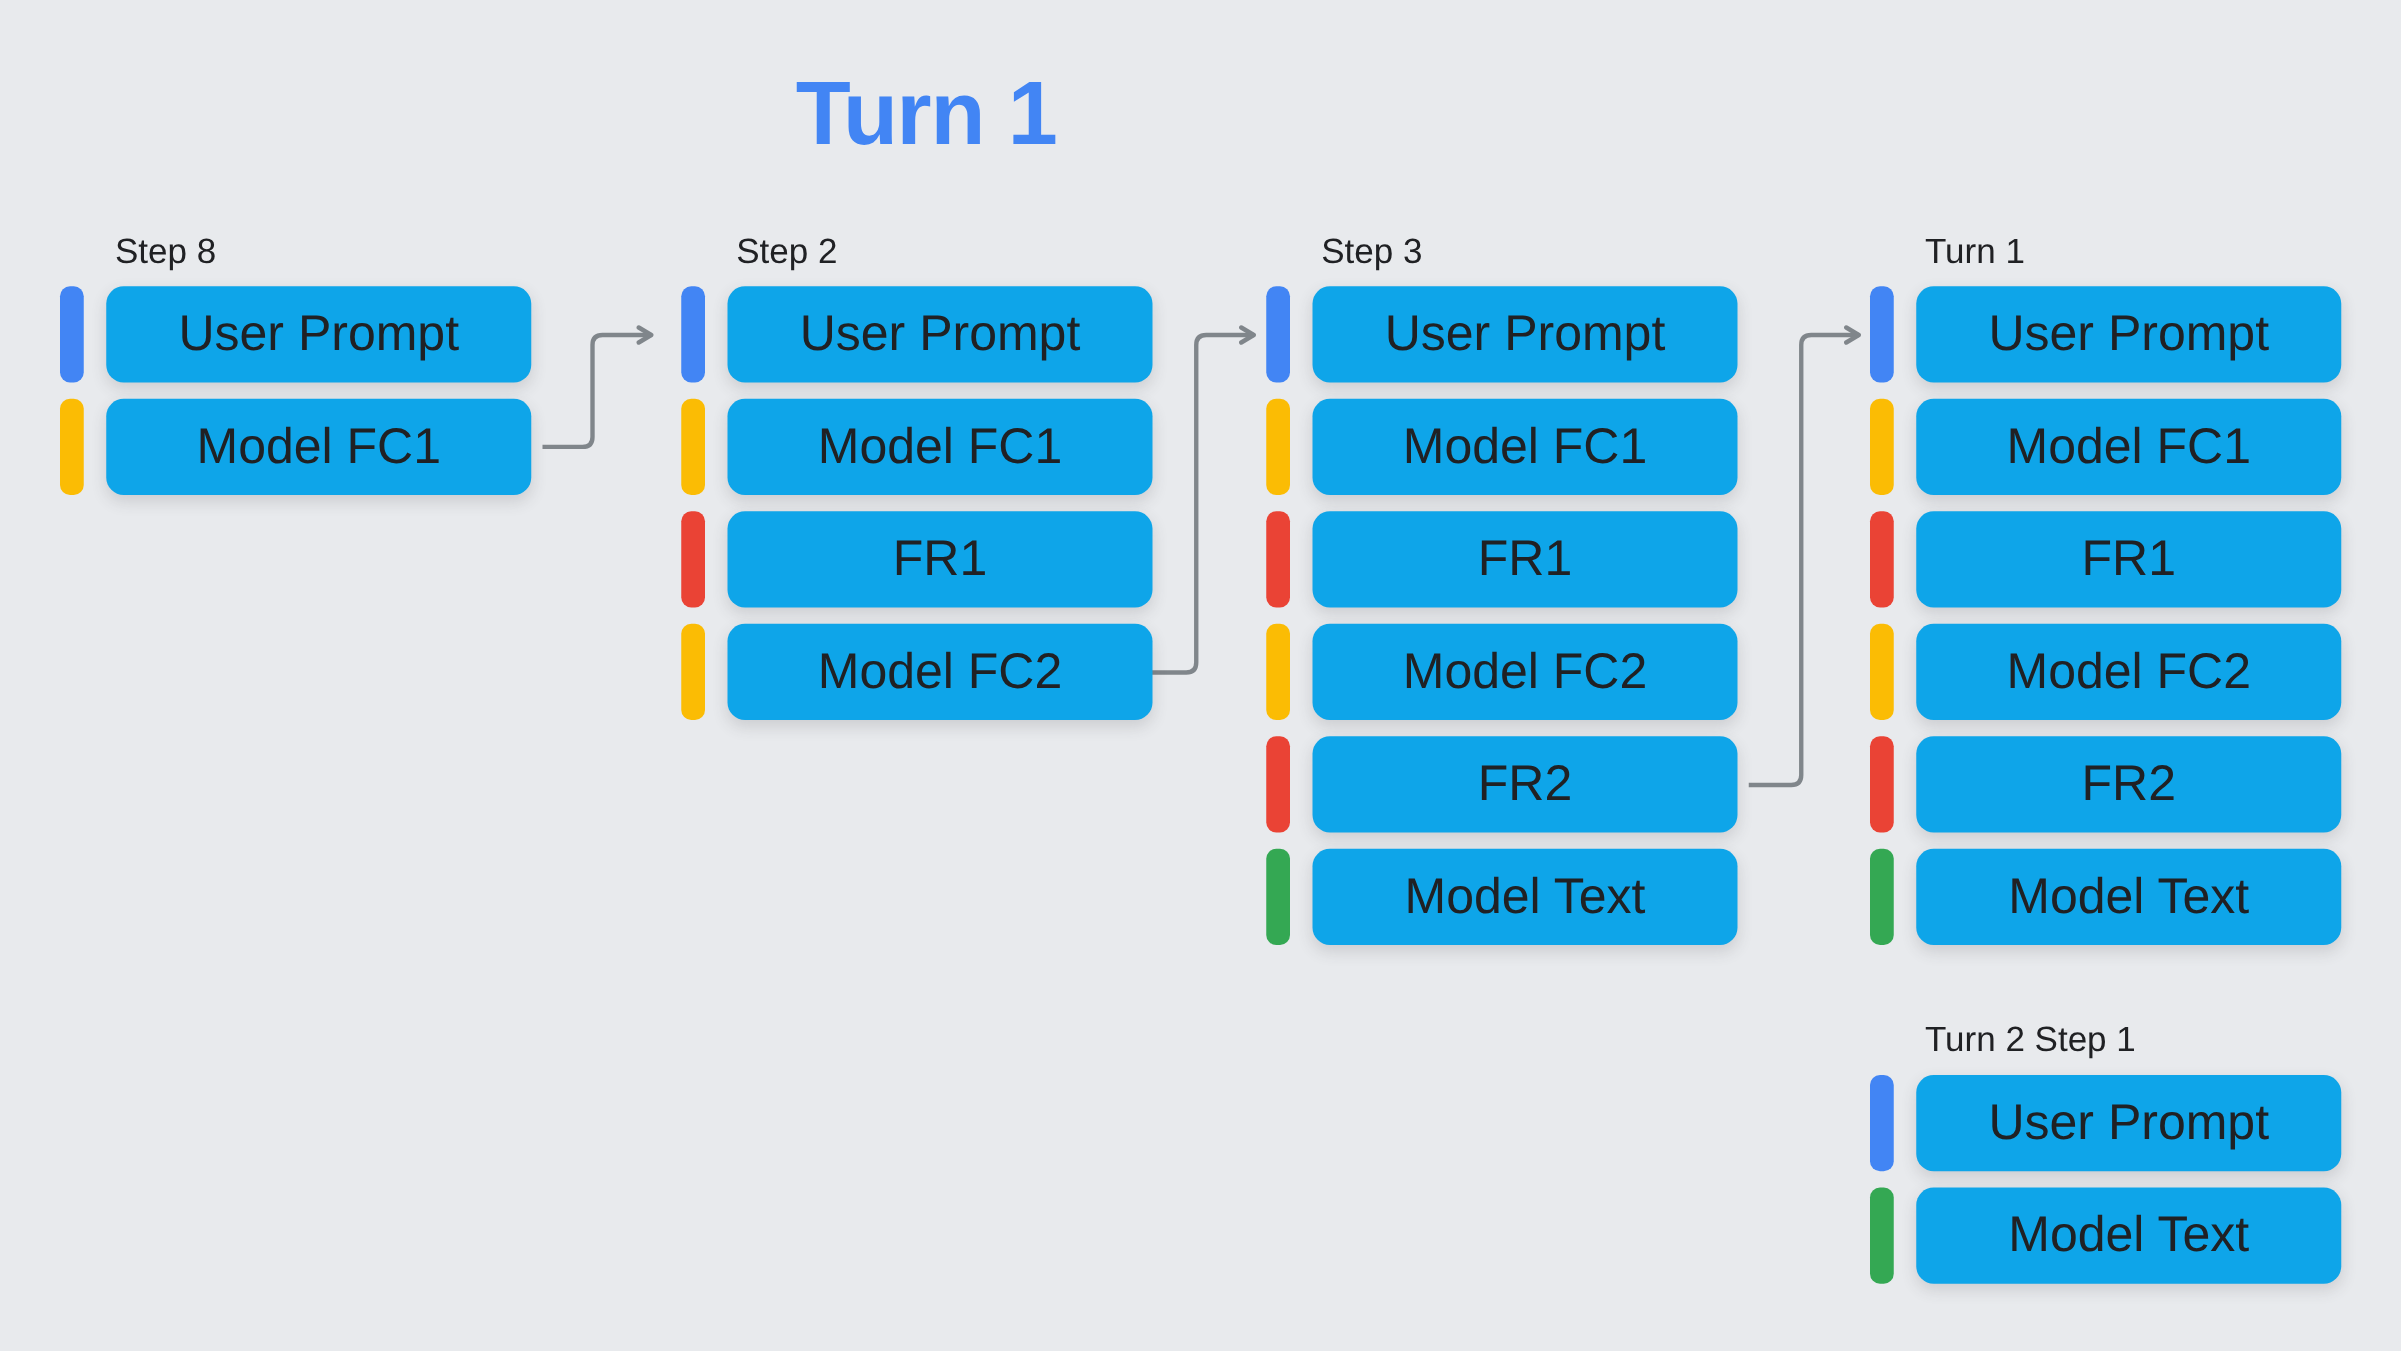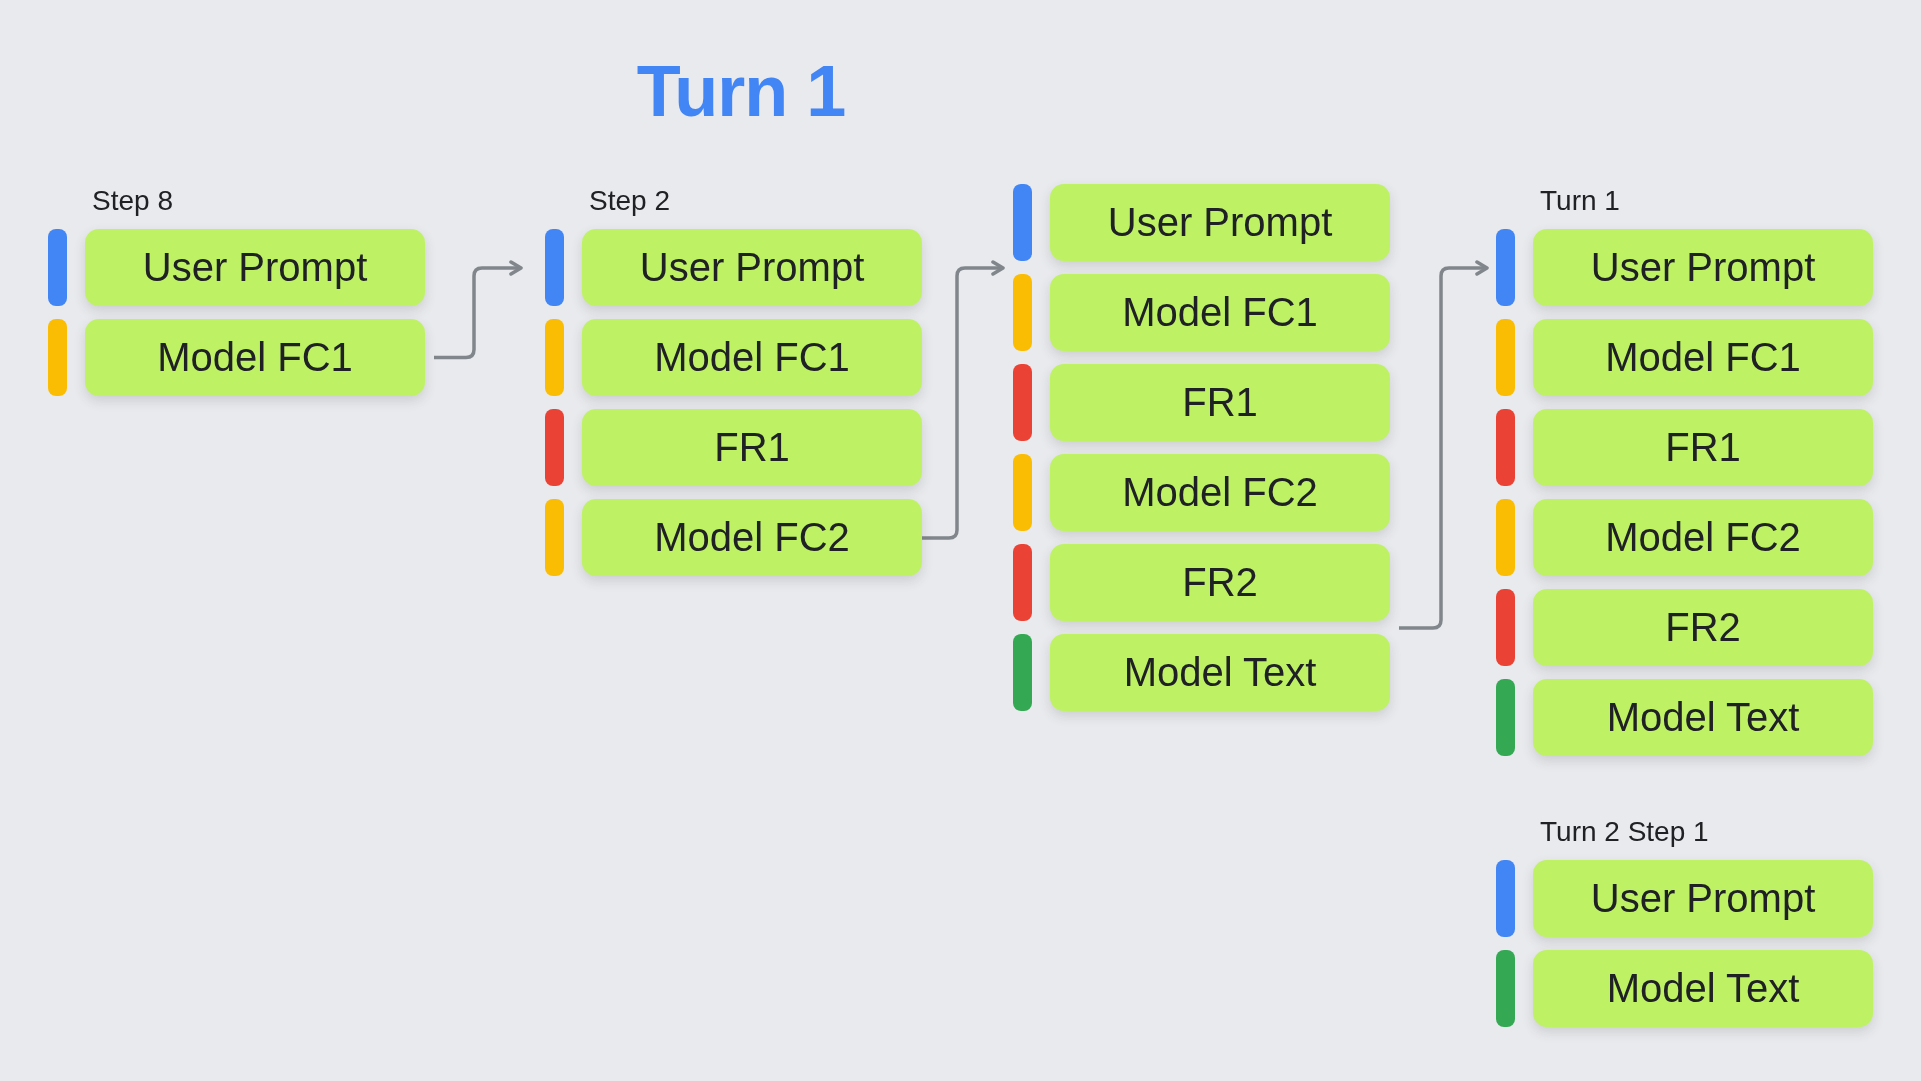--- a/index.html
+++ b/index.html
@@ -61,21 +61,21 @@
   .bar[data-color="blue"]   { background: #4285F4; }
   .bar[data-color="yellow"] { background: #FBBC04; }
   .bar[data-color="red"]    { background: #EA4335; }
   .bar[data-color="green"]  { background: #34A853; }
   .card {
     position: absolute;
     left: 0;
     top: 0;
     width: 340px;
     height: 77px;
-    background: #bef264;
+    background: #0ea5e9;
     border-radius: 14px;
     box-shadow: 0 5px 12px rgba(60, 64, 67, 0.16);
     display: flex;
     align-items: center;
     justify-content: center;
     font-size: 40px;
     color: #202124;
     white-space: nowrap;
   }
   .connectors {
@@ -131,20 +131,21 @@
       <span class="bar" data-color="red"></span>
       <div class="card">FR1</div>
     </div>
     <div class="item">
       <span class="bar" data-color="yellow"></span>
       <div class="card">Model FC2</div>
     </div>
   </div>
 
   <div class="group g3">
+    <div class="group-label">Step 3</div>
     <div class="item">
       <span class="bar" data-color="blue"></span>
       <div class="card">User Prompt</div>
     </div>
     <div class="item">
       <span class="bar" data-color="yellow"></span>
       <div class="card">Model FC1</div>
     </div>
     <div class="item">
       <span class="bar" data-color="red"></span>

